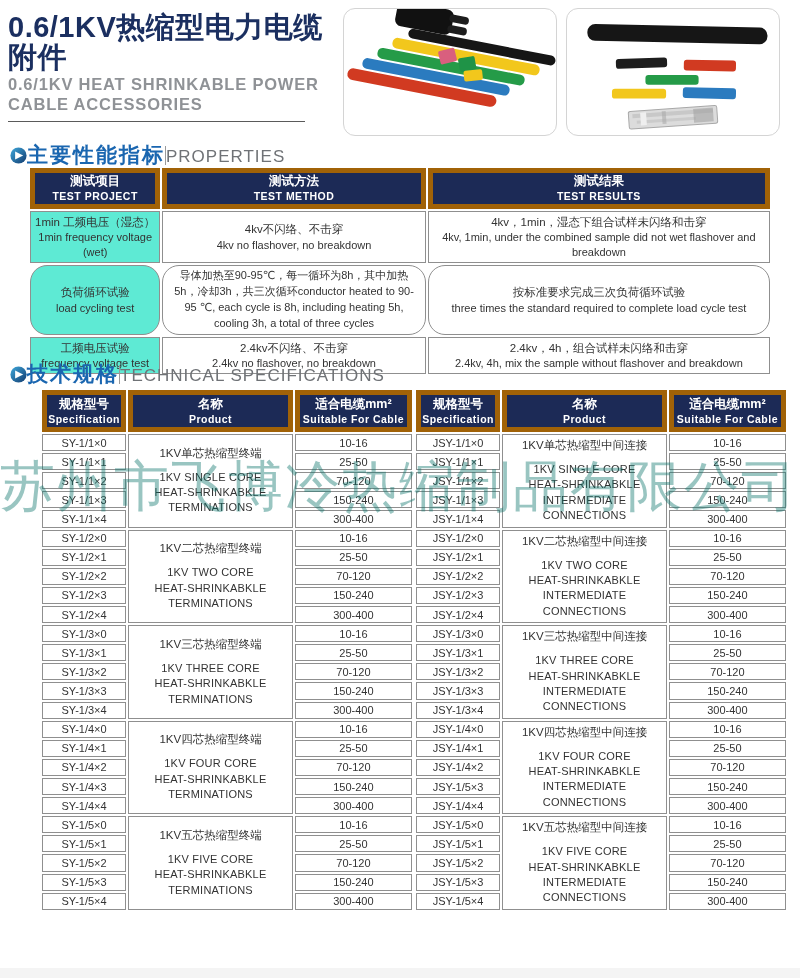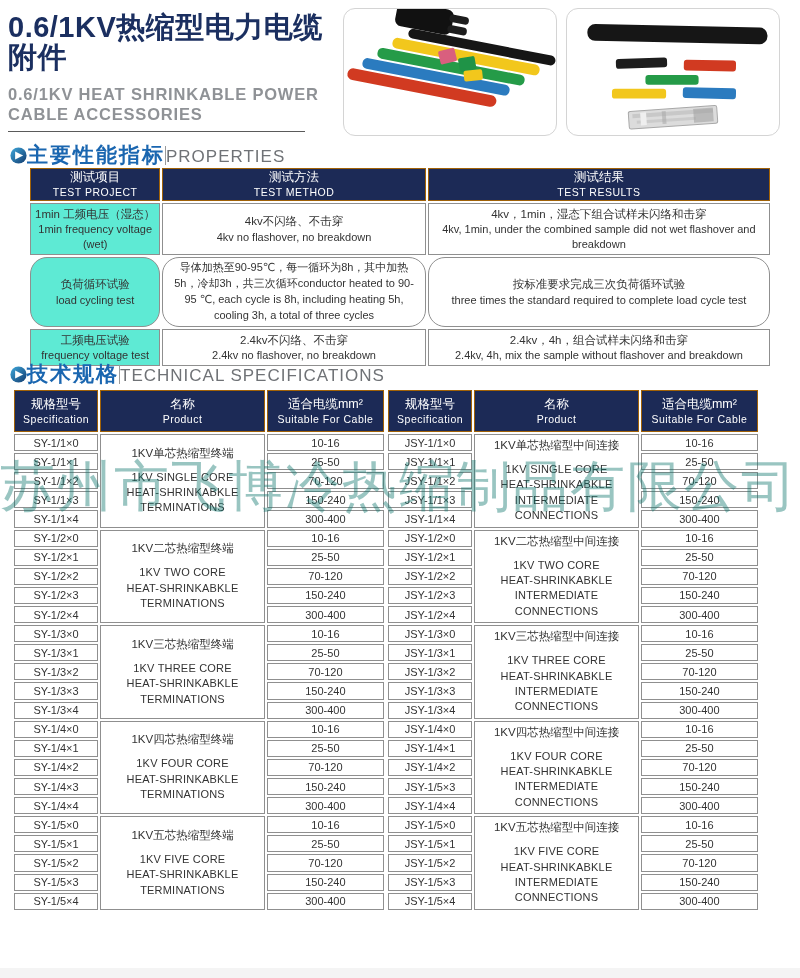--- a/index.html
+++ b/index.html
@@ -3,59 +3,59 @@
 <meta charset="utf-8">
 <style>
   * { margin:0; padding:0; box-sizing:border-box; }
   html,body { background:#fff; }
   body { font-family:"Liberation Sans","DejaVu Sans",sans-serif; }
   .page { position:relative; width:800px; height:978px; background:#fff; overflow:hidden; margin:0 auto; }
 
   
   .title-block { position:absolute; left:8px; top:12px; width:330px; }
   .title-zh { font-size:29px; font-weight:bold; color:#1b2f60; letter-spacing:0.5px; line-height:1.05; }
-  .subtitle { margin-top:12px; font-size:16.5px; font-weight:bold; color:#8f9296; letter-spacing:0.8px; line-height:1.2; }
+  .subtitle { margin-top:2px; font-size:16.5px; font-weight:bold; color:#8f9296; letter-spacing:0.8px; line-height:1.2; }
   .title-rule { margin-top:7px; width:297px; border-top:1px solid #5a5a5a; }
 
   .photo-box { position:absolute; top:8px; width:214px; height:128px; background:#fff;
                border:1px solid #d4d4d4; border-radius:12px; overflow:hidden; }
   .photo-box.left  { left:343px; }
   .photo-box.right { left:566px; }
   .photo-box svg { display:block; width:100%; height:100%; }
 
   
   .section-head { position:absolute; left:10px; display:flex; align-items:center; }
   .section-head.s1 { top:141px; }
   .section-head.s2 { top:360px; }
   .bullet { width:17px; height:17px; flex:0 0 auto; }
   .sec-zh { font-size:21px; font-weight:bold; color:#1a66b0; letter-spacing:2px; }
   .sec-vline { width:1px; height:19px; background:#9a9a9a; }
   .sec-en { font-size:17px; font-weight:normal; color:#6f7276; letter-spacing:1px; padding-top:4px; }
 
   
   table { border-collapse:separate; border-spacing:2px; table-layout:fixed; }
-  th { background:#1c2a56; border:1px solid #a16207; color:#fff; font-weight:normal; vertical-align:middle; }
+  th { background:#1c2a56; border:5px solid #a16207; color:#fff; font-weight:bold; vertical-align:middle; }
   td { border:1px solid #8f8f8f; background:#fff; color:#333; vertical-align:middle; text-align:center; }
   .h-zh { font-size:12.5px; line-height:1.35; }
   .h-en { font-size:10.5px; letter-spacing:0.5px; line-height:1.3; }
   .c-zh { font-size:11.5px; line-height:1.45; }
   .c-en { font-size:11px; line-height:1.35; }
   .c-mix { font-size:11px; line-height:1.45; padding:0 3px; text-align:center; }
 
   
   .props-table { position:absolute; left:28px; top:166px; width:744px; }
   .props-table th { height:30px; }
   .props-table td { padding:2px 4px; }
   .props-table td.proj { background:#5eead4; }
   .props-table tr.r1 td { height:42px; }
   .props-table tr.r2 td { height:56px;border-radius:17px; }
   .props-table tr.r3 td { height:25px; }
 
   
-  .specs-wrap { position:absolute; left:12px; top:388px; width:748px; display:flex; }
+  .specs-wrap { position:absolute; left:40px; top:388px; width:748px; display:flex; }
   .spec-table { flex:1; }
   .spec-table th { height:42px; }
   .spec-table td { height:16px; font-size:11px; padding:1px 2px; }
   .spec-table td.product-cell { padding:3px 2px; }
   .p-zh { font-size:11.5px; margin-bottom:9px; }
   .p-en { font-size:11px; line-height:1.4; white-space:pre-line; letter-spacing:0.2px; }
   .c-spec  { width:23%; }
   .c-prod  { width:45%; }
   .c-range { width:32%; }
 

